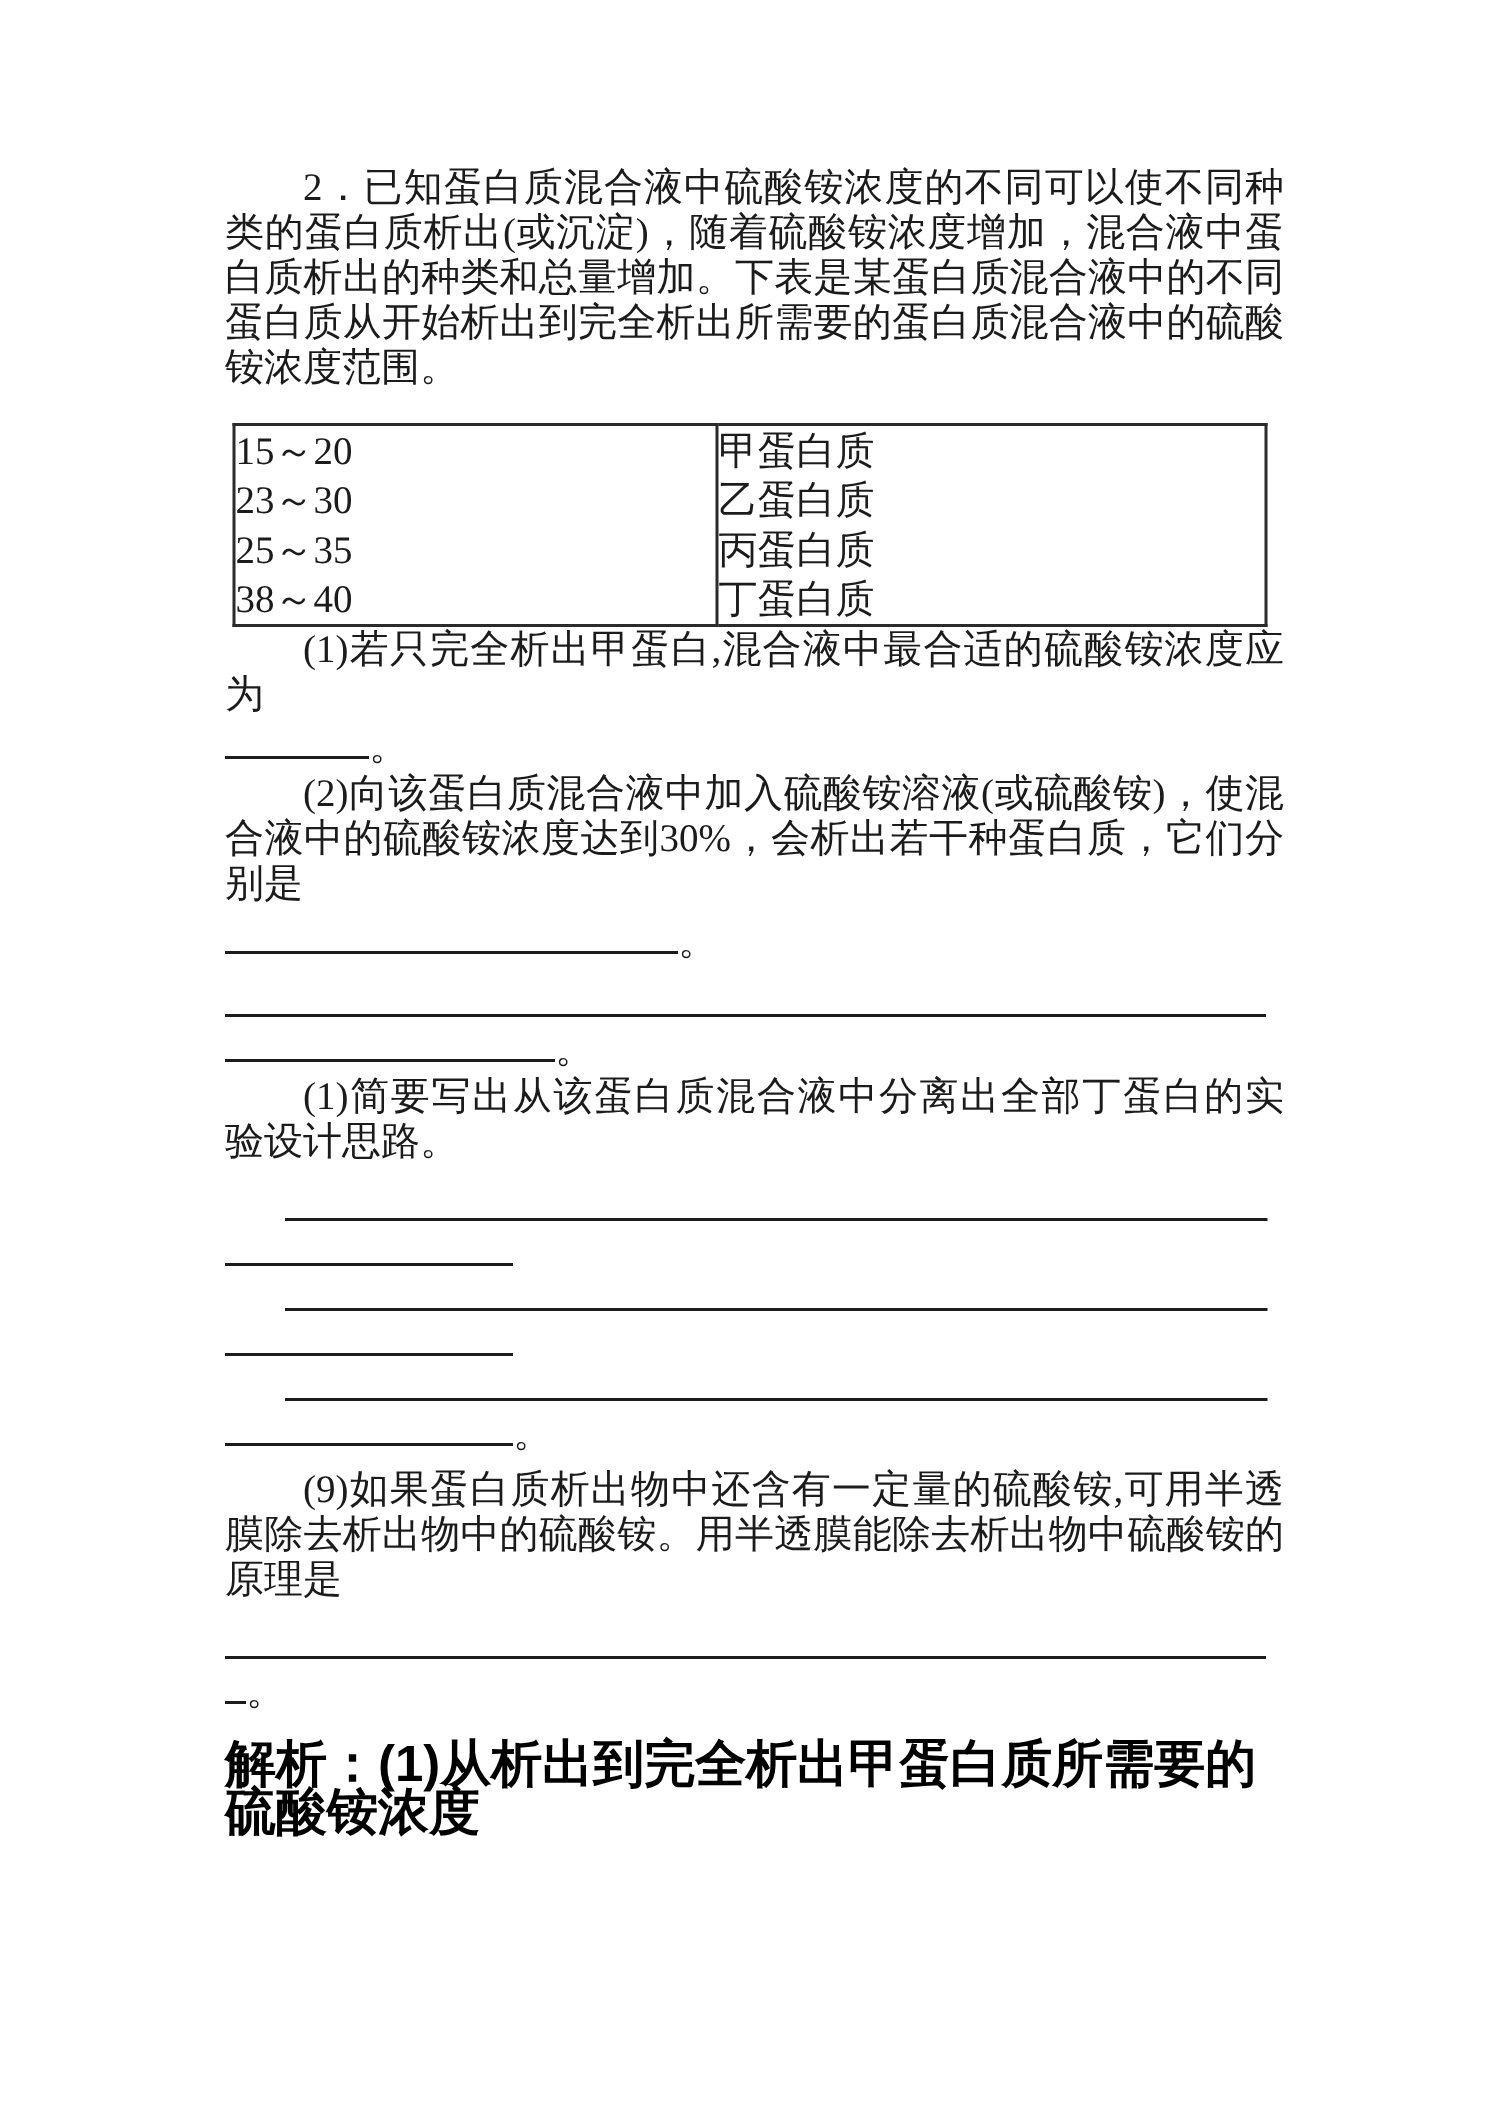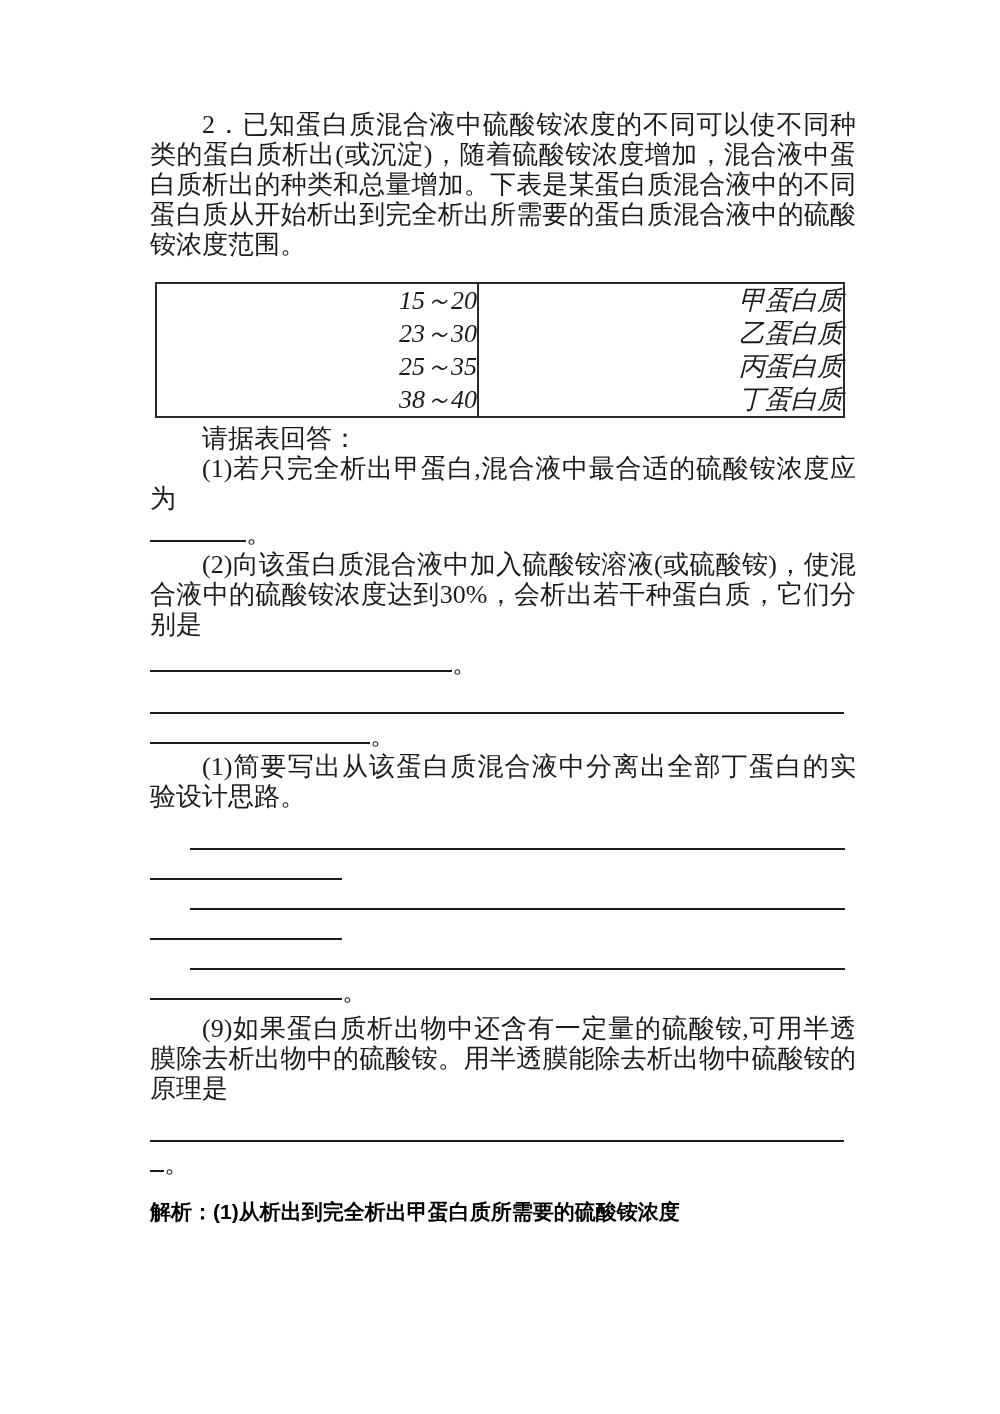--- a/index.html
+++ b/index.html
@@ -33,21 +33,21 @@
   .ptable th, .ptable td {
     border: 2px solid #2b2b2b;
     font-weight: normal;
     padding: 0;
     vertical-align: middle;
   }
   .col-conc { width: 320px; }
   .col-prot { width: 364px; }
   .th-line { text-align: center; line-height: 30px; }
   .hdr-cell { padding: 1px 0; }
-  .cell-line { height: 33px; line-height: 33px; text-align: right; font-style: italic; }
+  .cell-line { height: 33px; line-height: 33px; text-align: left; }
 
   
   .blank {
     display: inline-block;
     border-bottom: 2px solid #1c1c1c;
     height: 20px;
     vertical-align: baseline;
   }
   .bline { height: 30px; line-height: 28px; white-space: nowrap; }
   .bl-96  { width: 96px; }
@@ -61,21 +61,21 @@
   .ind-40 { margin-left: 40px; }
   .mt6  { margin-top: 6px; }
   .mt10 { margin-top: 10px; }
   .mt12 { margin-top: 12px; }
   .mt16 { margin-top: 16px; }
 
   .analysis {
     margin-top: 16px;
     font-family: "Liberation Sans", "DejaVu Sans", sans-serif;
     font-weight: 700;
-    font-size: 21px;
+    font-size: 34px;
     line-height: 32px;
     color: #000000;
     text-align: left;
     text-indent: 0;
   }
 </style>
 </head>
 <body>
 
 <div class="page">
@@ -95,21 +95,20 @@
           <td class="col-prot">
             <div class="cell-line">甲蛋白质</div>
             <div class="cell-line">乙蛋白质</div>
             <div class="cell-line">丙蛋白质</div>
             <div class="cell-line">丁蛋白质</div>
           </td>
         </tr>
       </tbody>
     </table>
 
-    <p class="para indent mt6">请据表回答：</p>
 
     <p class="para indent">(1)若只完全析出甲蛋白,混合液中最合适的硫酸铵浓度应为</p>
     <div class="bline mt6"><span class="blank bl-96"></span><span>。</span></div>
 
     <p class="para indent">(2)向该蛋白质混合液中加入硫酸铵溶液(或硫酸铵)，使混合液中的硫酸铵浓度达到30%，会析出若干种蛋白质，它们分别是</p>
     <div class="bline mt10"><span class="blank bl-302"></span><span>。</span></div>
 
     <div class="bline mt12"><span class="blank bl-full"></span></div>
     <div class="bline"><span class="blank bl-220"></span><span>。</span></div>
 

